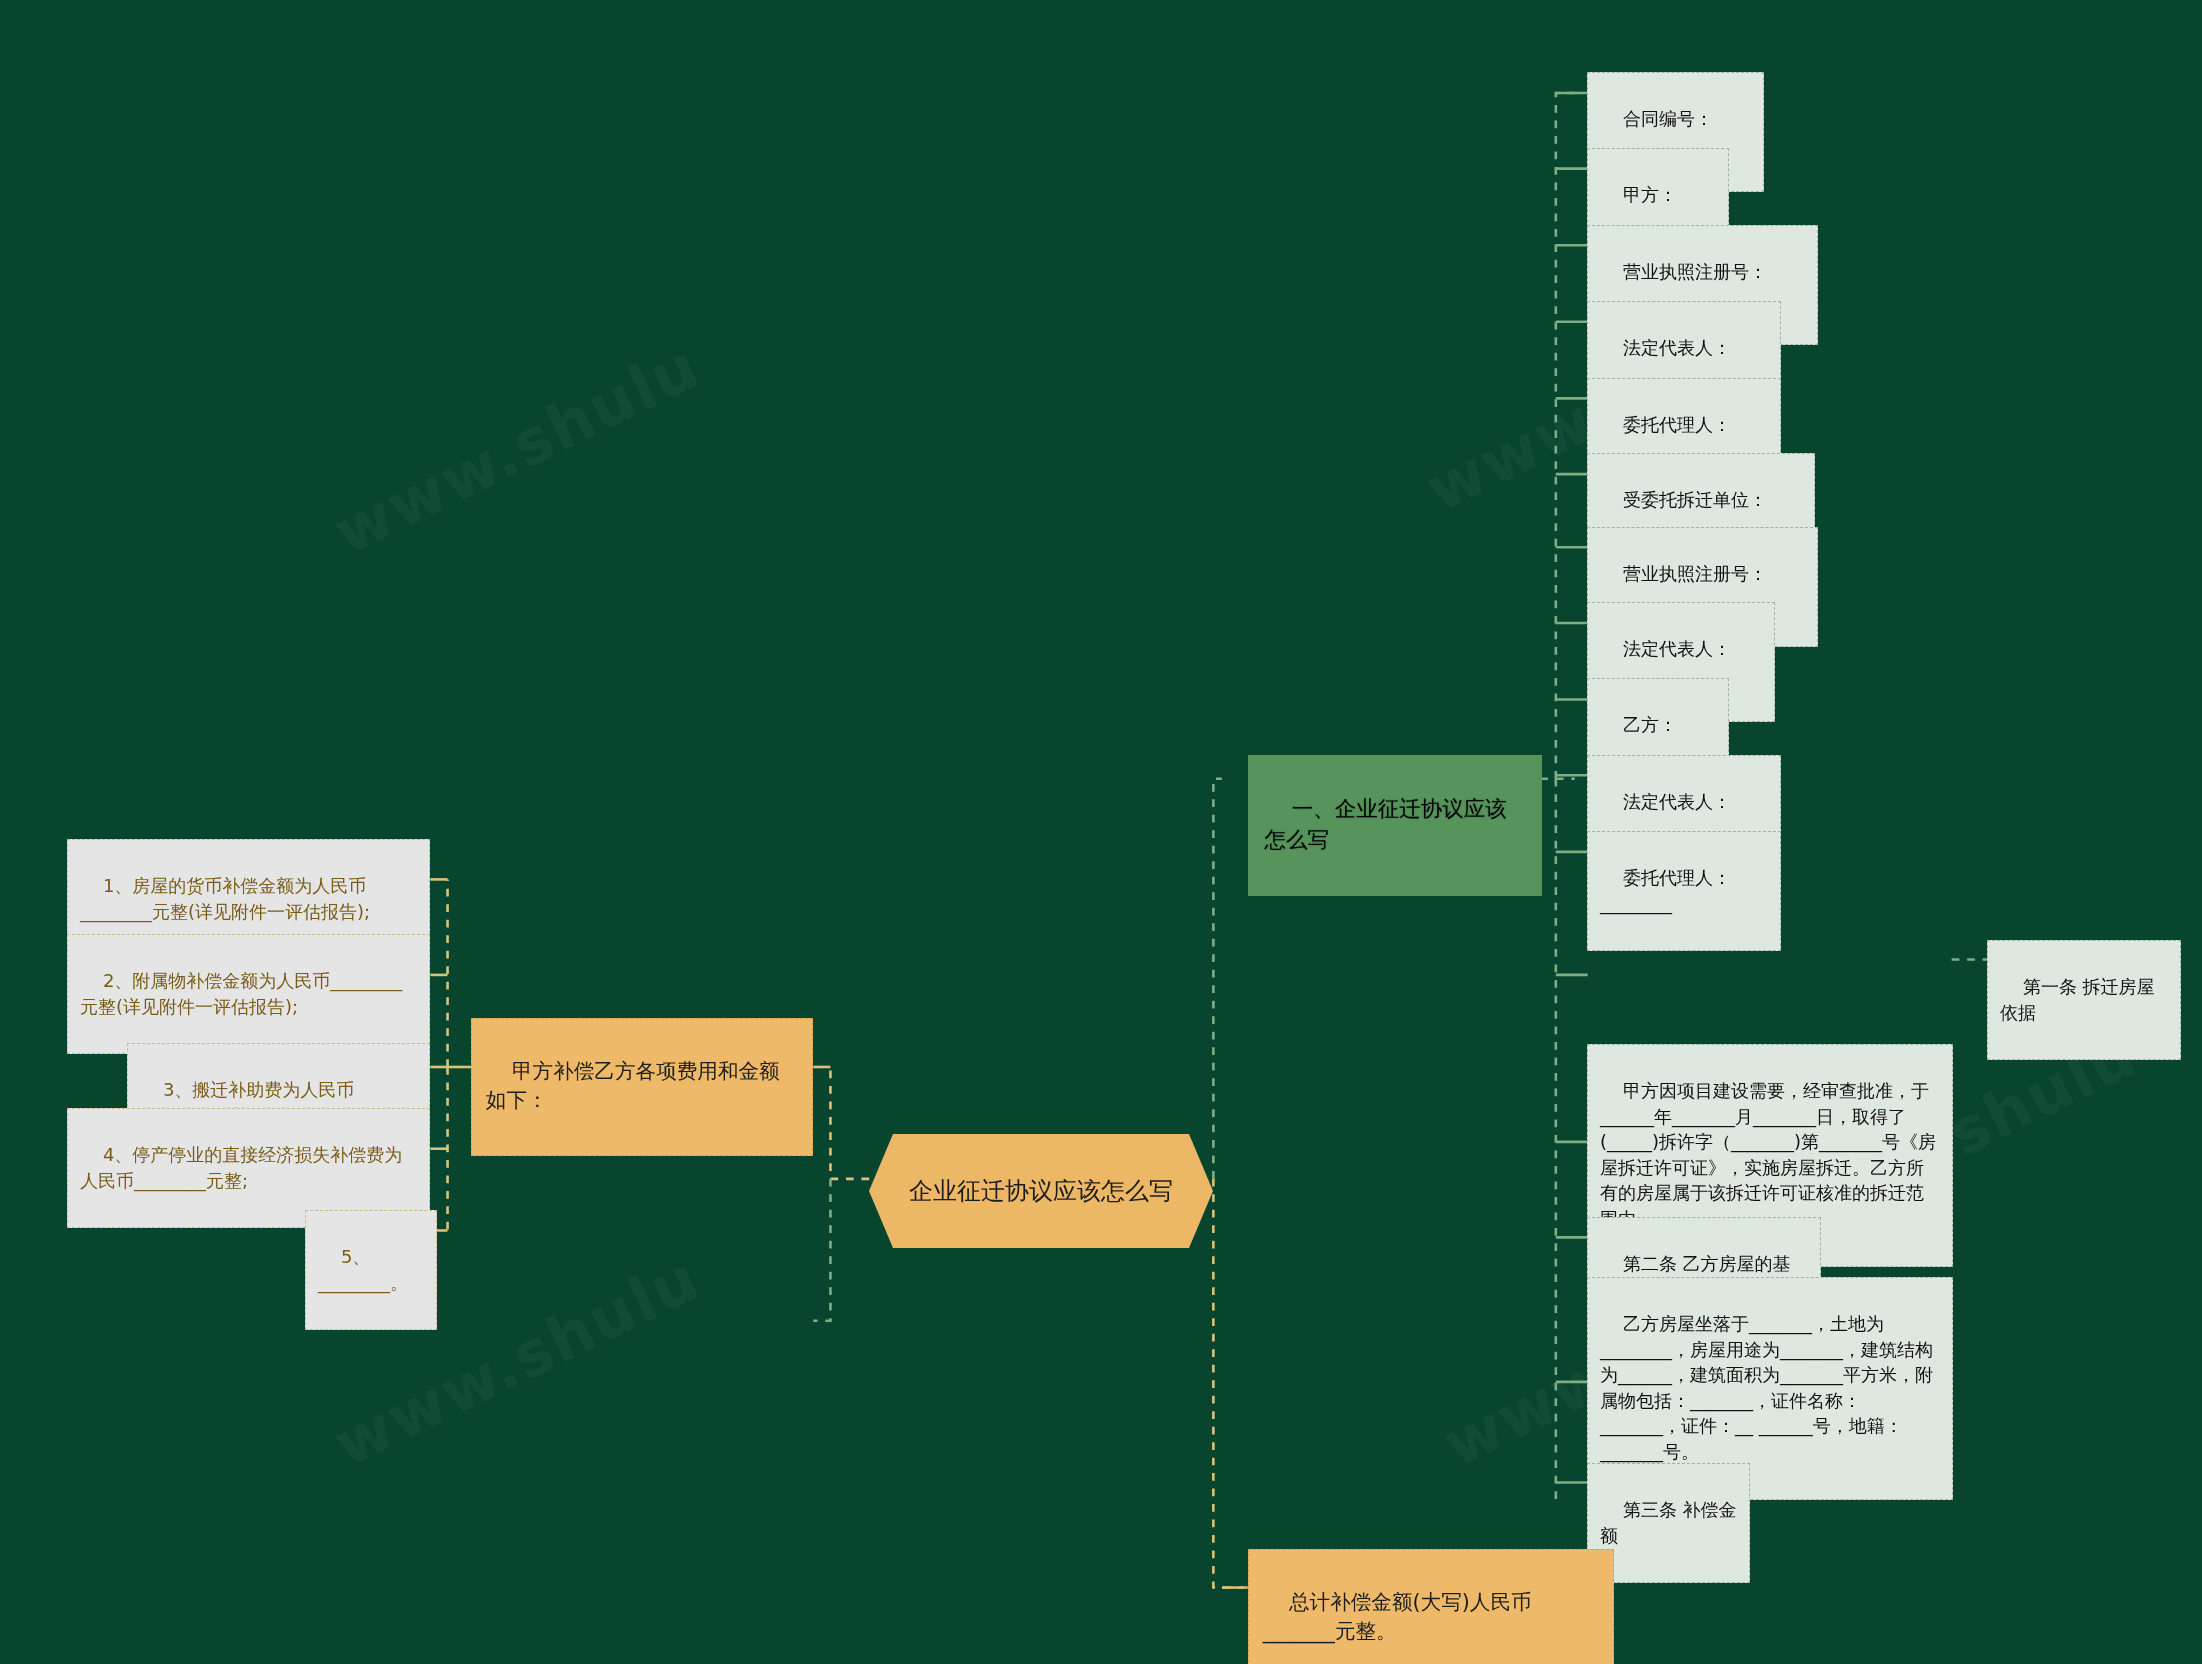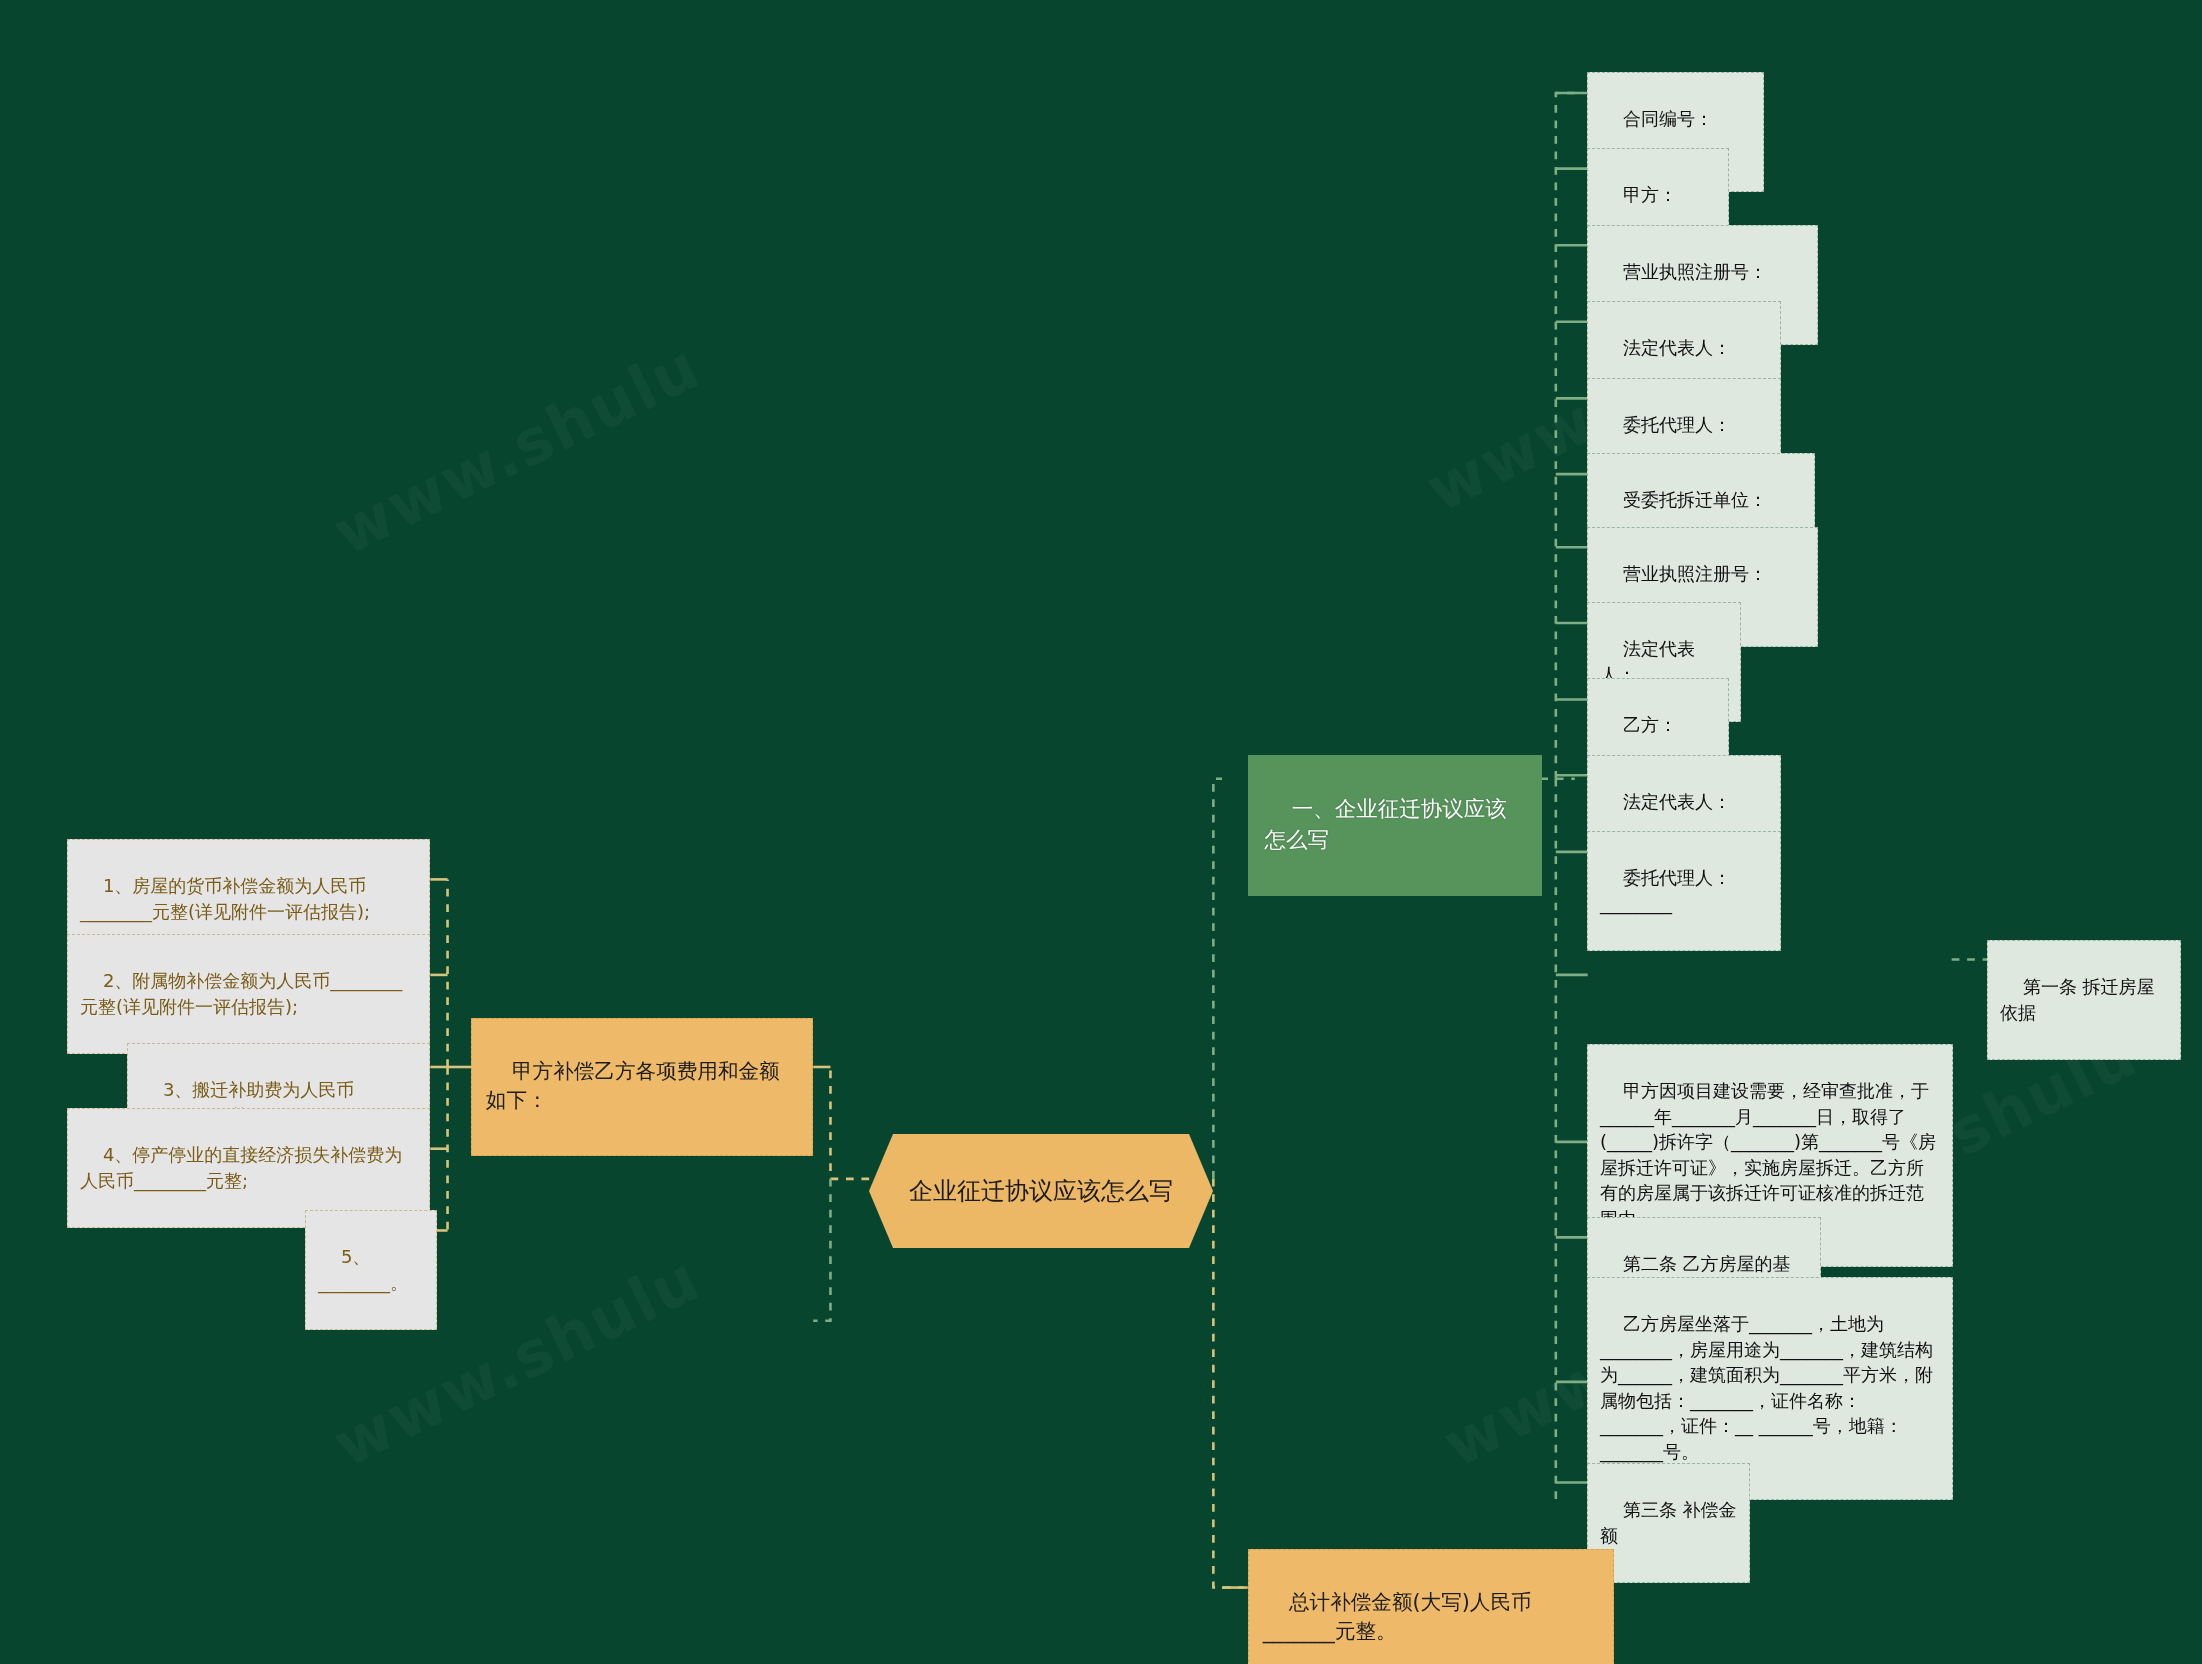--- a/index.html
+++ b/index.html
@@ -70,21 +70,21 @@
     background: #eeba6a;
     color: #1d1d1d;
     border: 1.7px dashed #d8a14c;
     font-size: 20.6px;
     padding: 8.6px 13.8px 10.3px 13.8px;
   }
 
   
   .sub-green {
     background: #56945c;
-    color: #ffffff;
+    color: #000000;
     border: 0.9px solid #56945c;
     font-size: 21.5px;
     padding: 7.7px 15.5px 9.5px 15.5px;
     text-shadow: 0 0 1.7px rgba(0,0,0,0.35);
   }
 
   
   .root {
     position: absolute;
     background: #edb866;
@@ -185,21 +185,21 @@
   </div>
 
   <div class="node leaf-mint" style="left:1587px; top:453px; width:228px;">
     <span>受委托拆迁单位：________</span>
   </div>
 
   <div class="node leaf-mint" style="left:1587px; top:527px; width:231px;">
     <span>营业执照注册号：________</span>
   </div>
 
-  <div class="node leaf-mint" style="left:1587px; top:602px; width:154px;">
+  <div class="node leaf-mint" style="left:1587px; top:602px; width:188px;">
     <span>法定代表人：_______</span>
   </div>
 
   <div class="node leaf-mint" style="left:1587px; top:678px; width:142px;">
     <span>乙方：_______</span>
   </div>
 
   <div class="node leaf-mint" style="left:1587px; top:755px; width:194px;">
     <span>法定代表人：________</span>
   </div>

